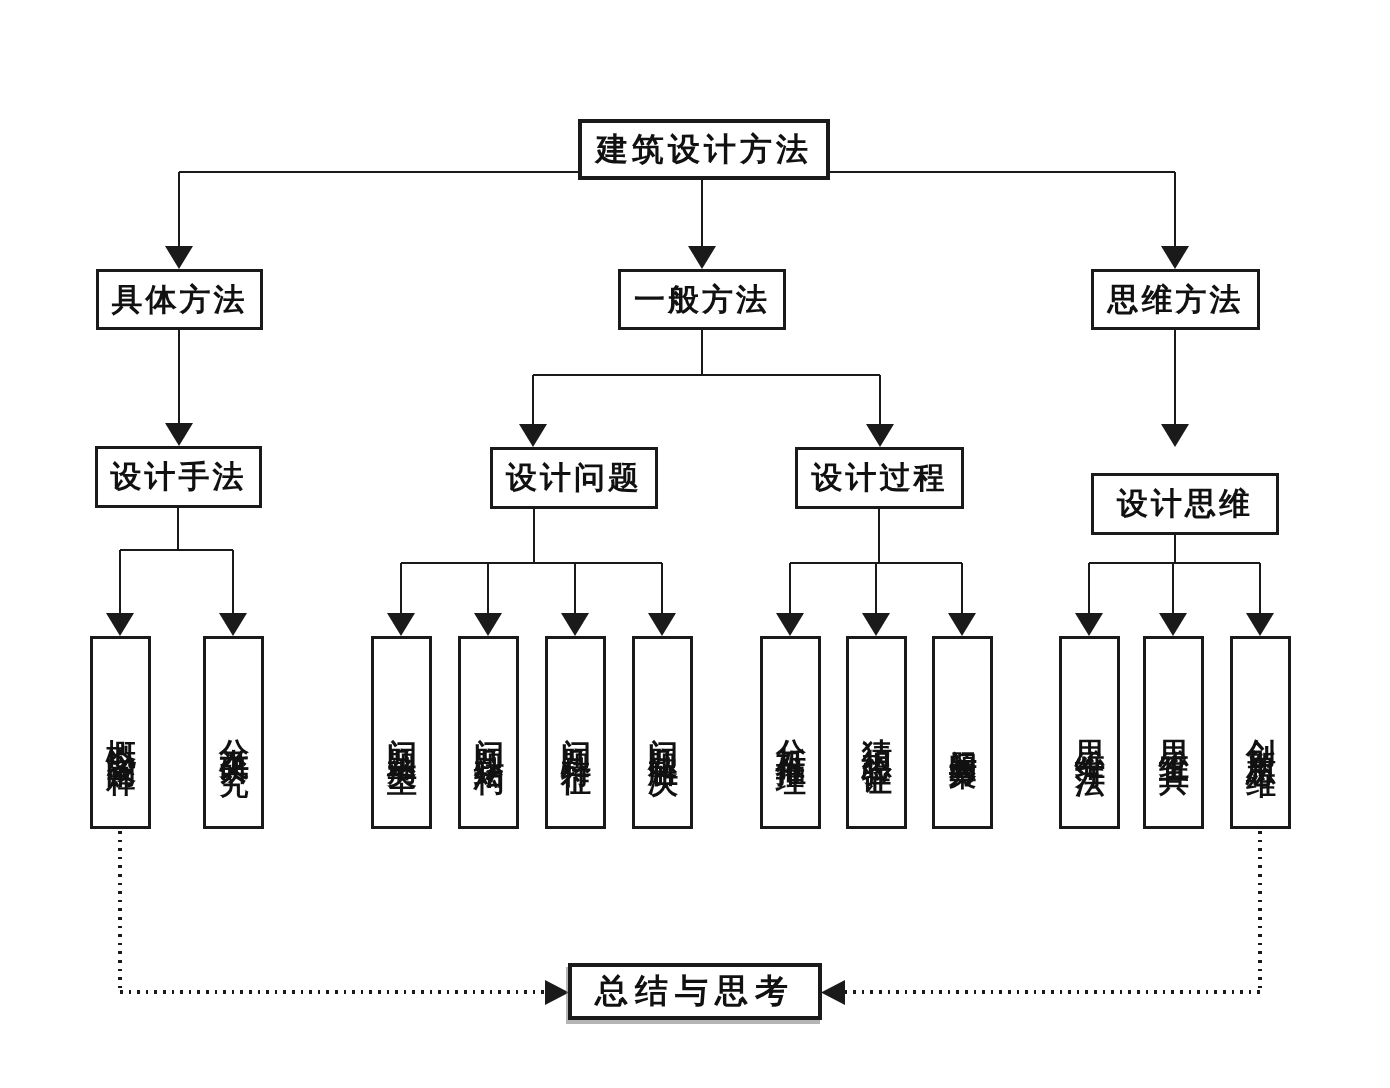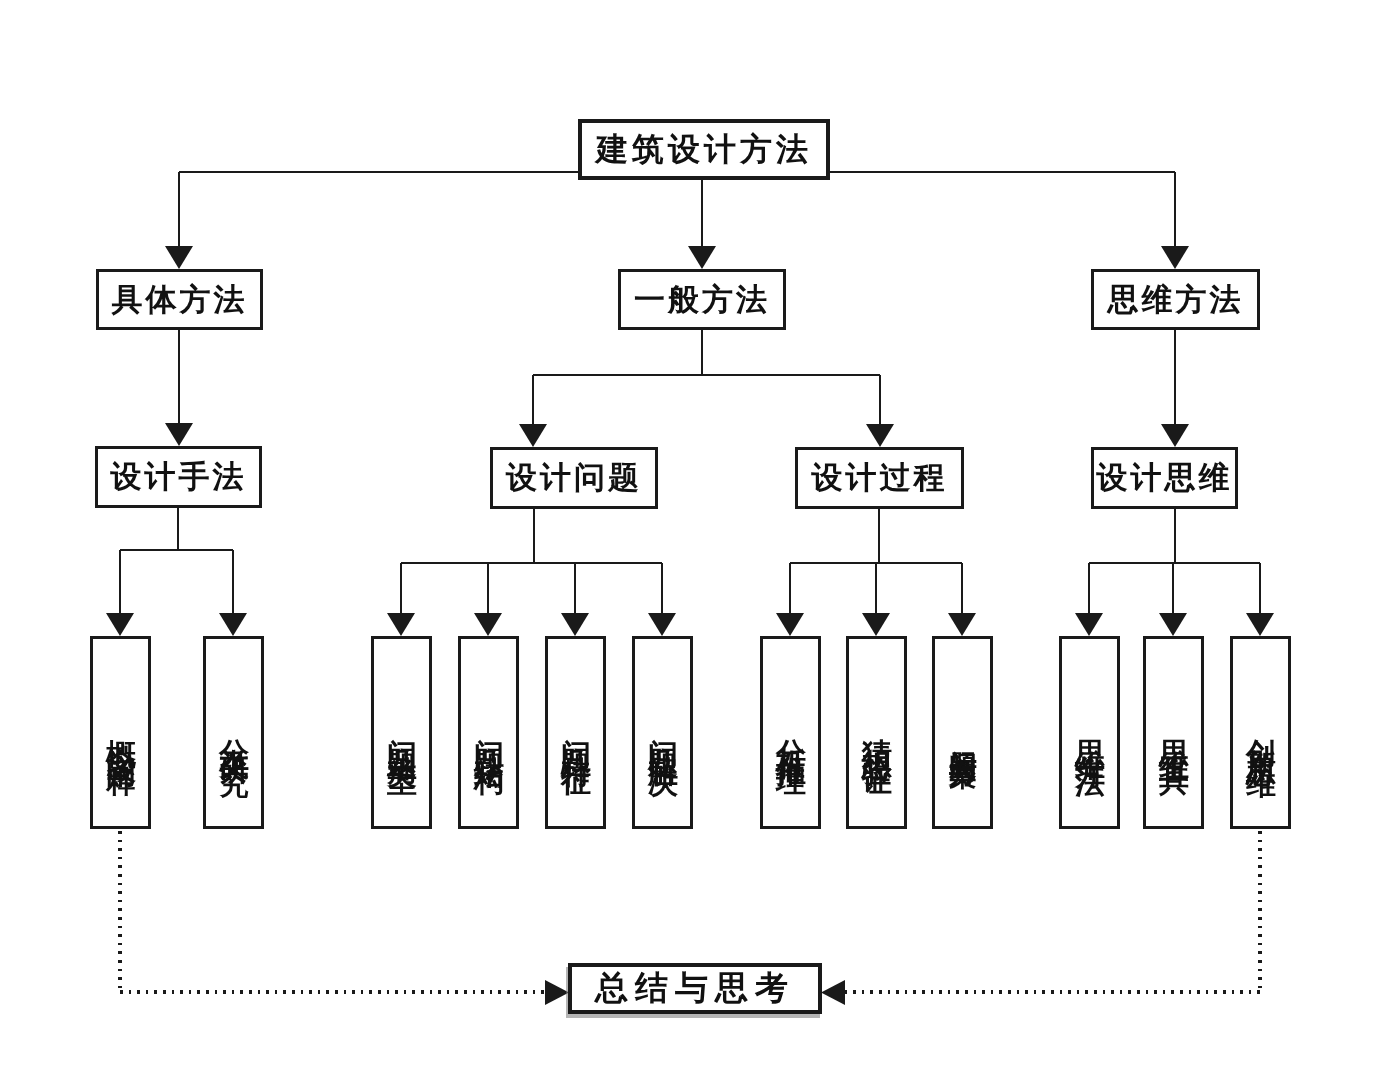--- a/index.html
+++ b/index.html
@@ -95,21 +95,21 @@
 
   <div class="box hbox root-box" style="left:578px;top:75px;width:252px;height:61px;">建筑设计方法</div>
 
   <div class="box hbox" style="left:618px;top:269px;width:168px;height:61px;">一般方法</div>
   <div class="box hbox" style="left:96px;top:269px;width:167px;height:61px;">具体方法</div>
   <div class="box hbox" style="left:1091px;top:269px;width:169px;height:61px;">思维方法</div>
 
   <div class="box hbox" style="left:95px;top:446px;width:167px;height:62px;">设计手法</div>
   <div class="box hbox" style="left:450px;top:447px;width:168px;height:62px;margin-left:40px;">设计问题</div>
   <div class="box hbox" style="left:795px;top:447px;width:169px;height:62px;">设计过程</div>
-  <div class="box hbox" style="left:1091px;top:447px;width:147px;height:62px;">设计思维</div>
+  <div class="box hbox" style="left:1091px;top:473px;width:188px;height:62px;">设计思维</div>
 
   <div class="box vbox" style="left:90px;top:636px;width:61px;height:193px;">
     <span class="vlabel">概念阐释</span>
   </div>
   <div class="box vbox" style="left:203px;top:636px;width:61px;height:193px;">
     <span class="vlabel">分类研究</span>
   </div>
 
   <div class="box vbox" style="left:371px;top:636px;width:61px;height:193px;">
     <span class="vlabel">问题类型</span>
@@ -137,15 +137,15 @@
   <div class="box vbox" style="left:1059px;top:636px;width:61px;height:193px;">
     <span class="vlabel">思维方法</span>
   </div>
   <div class="box vbox" style="left:1143px;top:636px;width:61px;height:193px;">
     <span class="vlabel">思维工具</span>
   </div>
   <div class="box vbox" style="left:1230px;top:636px;width:61px;height:193px;">
     <span class="vlabel">创新思维</span>
   </div>
 
-  <div class="box hbox summary-box" style="left:568px;top:963px;width:254px;height:51px;">总结与思考</div>
+  <div class="box hbox summary-box" style="left:568px;top:963px;width:254px;height:57px;">总结与思考</div>
 
 </div>
 
 </body></html>

